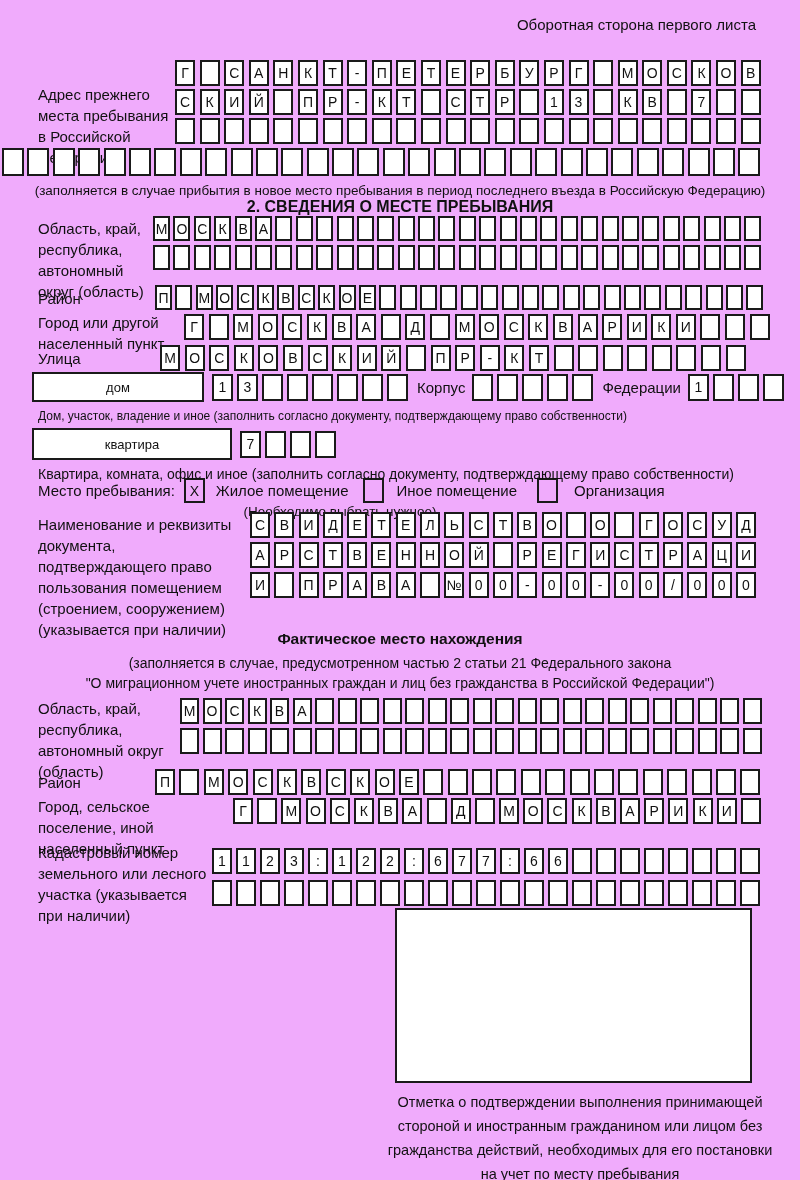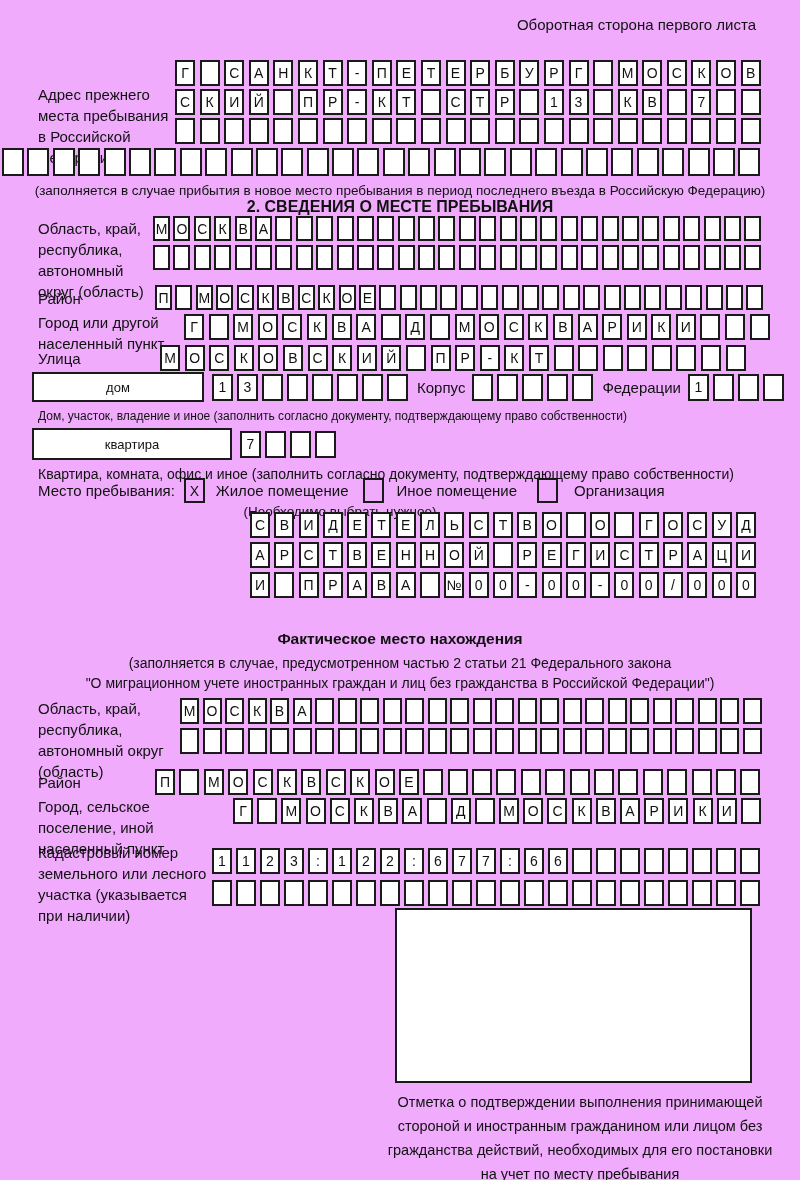--- a/index.html
+++ b/index.html
@@ -361,20 +361,21 @@
     <span style="margin-left:11px;">Жилое помещение</span>
     <span class="chk" style="margin-left:15px;"></span>
     <span style="margin-left:12px;">Иное помещение</span>
     <span class="chk" style="margin-left:20px;"></span>
     <span style="margin-left:16px;">Организация</span>
   </div>
 
   <div class="abs lbl" style="top:464px;left:38px;font-size:14px;">Квартира, комната, офис и иное (заполнить согласно документу, подтверждающему право собственности)</div>
   <div class="abs note" style="top:502px;left:150px;width:380px;">(Необходимо выбрать нужное)</div>
 
+  <div class="abs lbl" style="top:514px;left:38px;width:206px;">Наименование и реквизиты документа, подтверждающего право пользования помещением (строением, сооружением) (указывается при наличии)</div>
   <div class="abs rowscol g4" style="top:512px;left:250px;">
     <div class="boxrow b21">
         <div class="box">С</div>
         <div class="box">В</div>
         <div class="box">И</div>
         <div class="box">Д</div>
         <div class="box">Е</div>
         <div class="box">Т</div>
         <div class="box">Е</div>
         <div class="box">Л</div>

